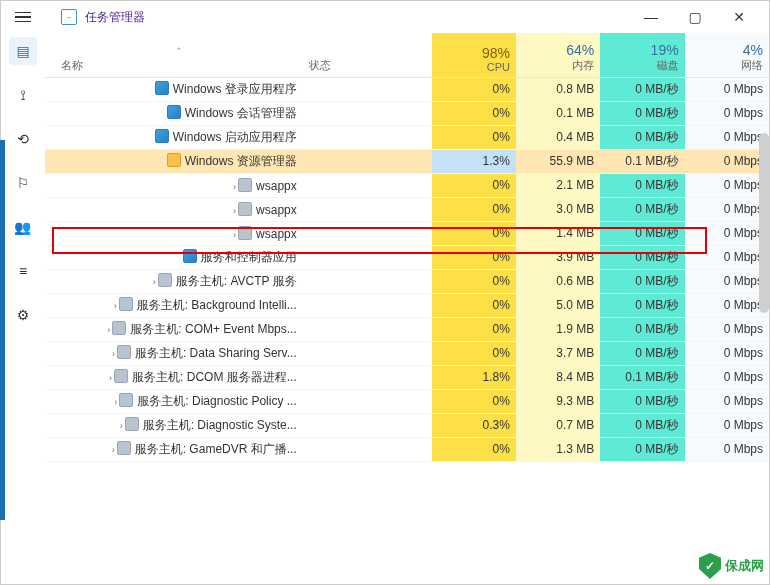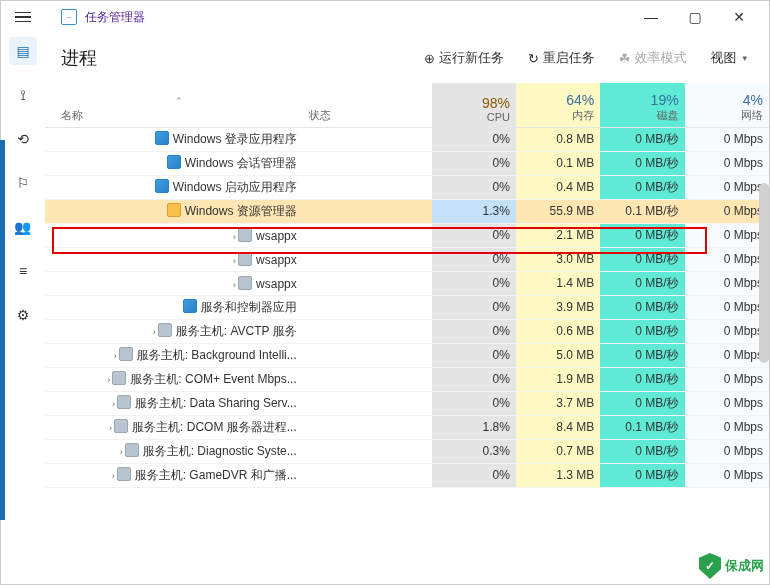--- a/index.html
+++ b/index.html
@@ -23,21 +23,21 @@
 .dropdown-ind { font-size: 9px; color: #666; margin-left: 2px; }
 .table-wrap { flex: 1; overflow: hidden; position: relative; }
 table { width: 100%; border-collapse: collapse; table-layout: fixed; }
 th { font-weight: 400; color: #666; font-size: 11px; padding: 4px 6px; border-bottom: 1px solid #e5e5e5; text-align: right; vertical-align: bottom; height: 44px; }
 th.name { text-align: left; width: 220px; padding-left: 16px; vertical-align: bottom; }
 th.status { text-align: left; width: 110px; vertical-align: bottom; }
 th.metric { width: 72px; }
 th .big { font-size: 14px; color: #555; display: block; }
 th.cpu-hd .big { color: #8a5a00; }
 th.mem-hd .big, th.disk-hd .big, th.net-hd .big { color: #3a6fa0; }
-th.cpu-hd, td.cpu { background: #e5e5e5; }
+th.cpu-hd, td.cpu { background: #fde047; }
 th.mem-hd, td.mem { background: #fef9c3; }
 th.disk-hd, td.disk { background: #5eead4; }
 th.net-hd, td.net { background: #f7fbfe; }
 td { padding: 3px 6px; font-size: 12px; color: #333; border-bottom: 1px solid #f3f3f3; height: 24px; white-space: nowrap; overflow: hidden; text-overflow: ellipsis; }
 td.name { text-align: right; padding-left: 16px; }
 td.status { text-align: left; }
 td.num { text-align: right; }
 .exp { display: inline-block; width: 12px; font-size: 9px; color: #666; margin-right: 2px; }
 .ic { display: inline-block; width: 14px; height: 14px; vertical-align: -2px; margin-right: 4px; border-radius: 2px; }
 .ic-win { background: linear-gradient(135deg,#3aa0e8,#2d7fc4); border: 1px solid #2d7fc4; }
@@ -79,39 +79,20 @@
       <div class="nav-item active">▤</div>
       <div class="nav-item">⟟</div>
       <div class="nav-item">⟲</div>
       <div class="nav-item">⚐</div>
       <div class="nav-item">👥</div>
       <div class="nav-item">≡</div>
       <div class="nav-item">⚙</div>
     </div>
 
     <div class="main">
-      <div class="header">
-        <div class="page-title">进程</div>
-        <div class="action">
-          <span>⊕</span>
-          <span>运行新任务</span>
-        </div>
-        <div class="action">
-          <span>↻</span>
-          <span>重启任务</span>
-        </div>
-        <div class="action dim">
-          <span>☘</span>
-          <span>效率模式</span>
-        </div>
-        <div class="action">
-          <span>视图</span>
-          <span class="dropdown-ind">▾</span>
-        </div>
-      </div>
 
       <div class="table-wrap">
         <table>
           <thead>
             <tr>
               <th class="name">
                 <div class="sort-ind">⌃</div>
                 <span>名称</span>
               </th>
               <th class="status"><span>状态</span></th>
@@ -232,20 +213,28 @@
               </tr>
               <tr>
                 <td class="name"><span class="exp">›</span><span class="ic ic-gear"></span><span>服务主机: DCOM 服务器进程...</span></td>
                 <td class="status"></td>
                 <td class="num cpu">1.8%</td>
                 <td class="num mem">8.4 MB</td>
                 <td class="num disk">0.1 MB/秒</td>
                 <td class="num net">0 Mbps</td>
               </tr>
               <tr>
+                <td class="name"><span class="exp">›</span><span class="ic ic-gear"></span><span>服务主机: Diagnostic Policy ...</span></td>
+                <td class="status"></td>
+                <td class="num cpu">0%</td>
+                <td class="num mem">9.3 MB</td>
+                <td class="num disk">0 MB/秒</td>
+                <td class="num net">0 Mbps</td>
+              </tr>
+              <tr>
                 <td class="name"><span class="exp">›</span><span class="ic ic-gear"></span><span>服务主机: Diagnostic Syste...</span></td>
                 <td class="status"></td>
                 <td class="num cpu">0.3%</td>
                 <td class="num mem">0.7 MB</td>
                 <td class="num disk">0 MB/秒</td>
                 <td class="num net">0 Mbps</td>
               </tr>
               <tr>
                 <td class="name"><span class="exp">›</span><span class="ic ic-gear"></span><span>服务主机: GameDVR 和广播...</span></td>
                 <td class="status"></td>

